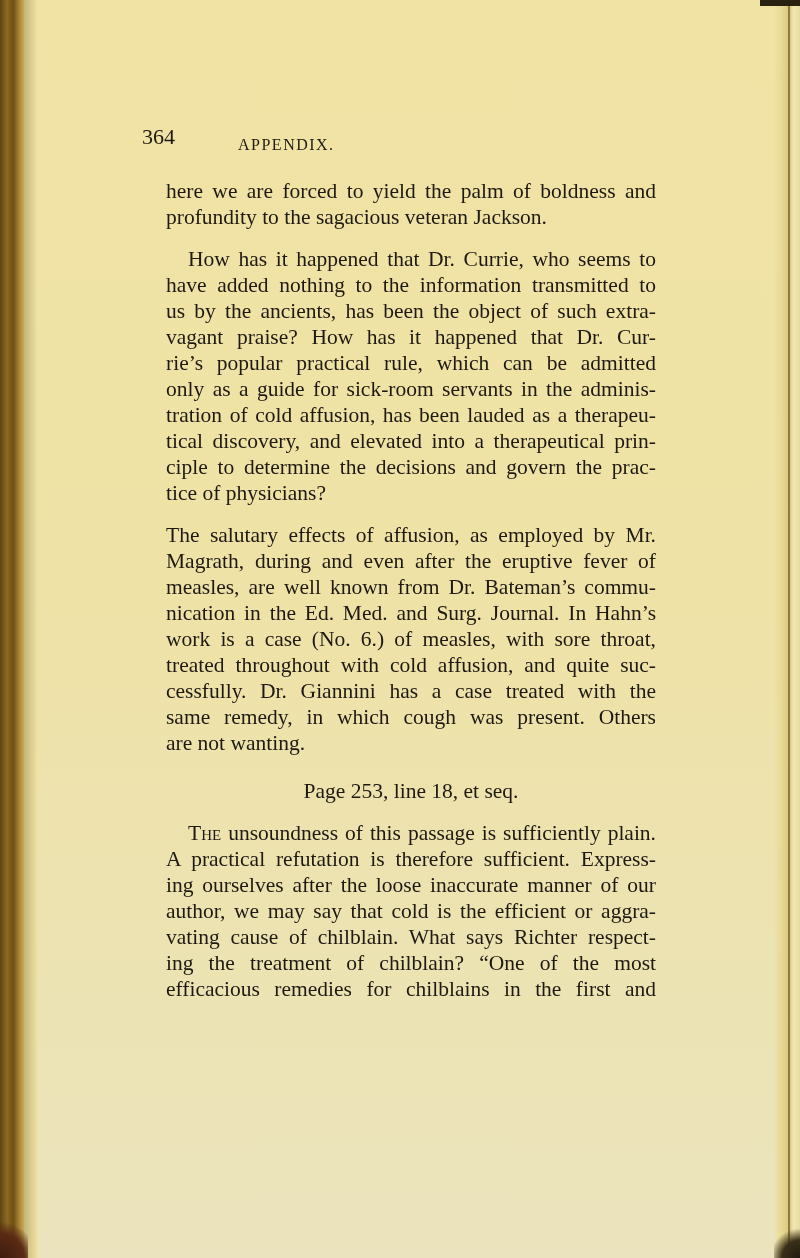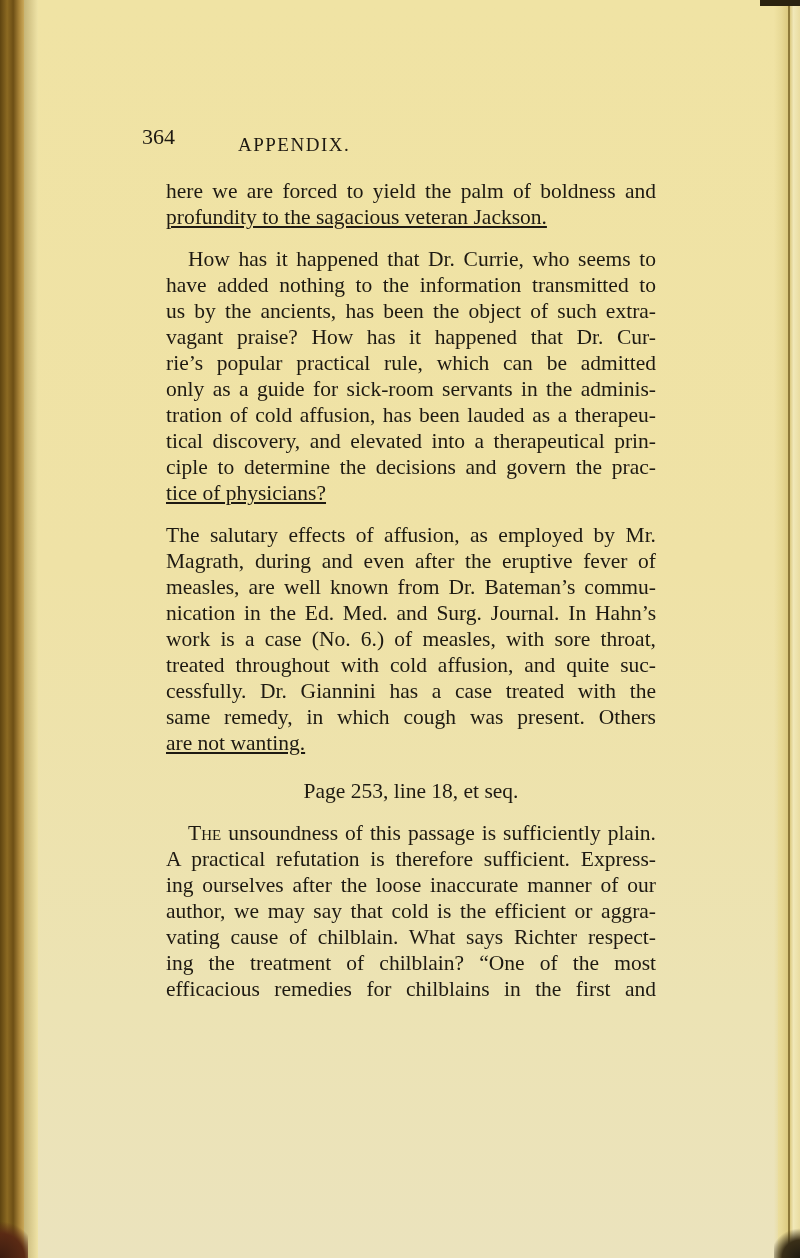--- a/index.html
+++ b/index.html
@@ -44,24 +44,24 @@
       color: #1e1a12;
       font-size: 21.5px; line-height: 26px;
     }
     .header {
       position: relative; height: 30px; margin-bottom: 20px;
     }
     .page-num {
       position: absolute; left: -8px; top: -4px; font-size: 22px;
     }
     .running-head {
-      position: absolute; left: 88px; top: 4px; font-size: 19px; letter-spacing: 1.5px;
+      position: absolute; left: 88px; top: 4px; font-size: 16px; letter-spacing: 1.5px;
     }
     .line { display: block; text-align: justify; text-align-last: justify; white-space: nowrap; }
-    .line.last { text-align-last: left; text-decoration: underline; }
+    .line.last { text-align-last: left; }
     .indent { padding-left: 22px; font-family: Liberation Serif, serif; }
     .center { text-align: center; text-align-last: center; margin: 22px 0 10px; }
     .smallcaps { font-variant: small-caps; }
     p { margin: 16px; }
   </style>
 </head>
 <body>
 
 <div class="paper"></div>
 <div class="spine"></div>

